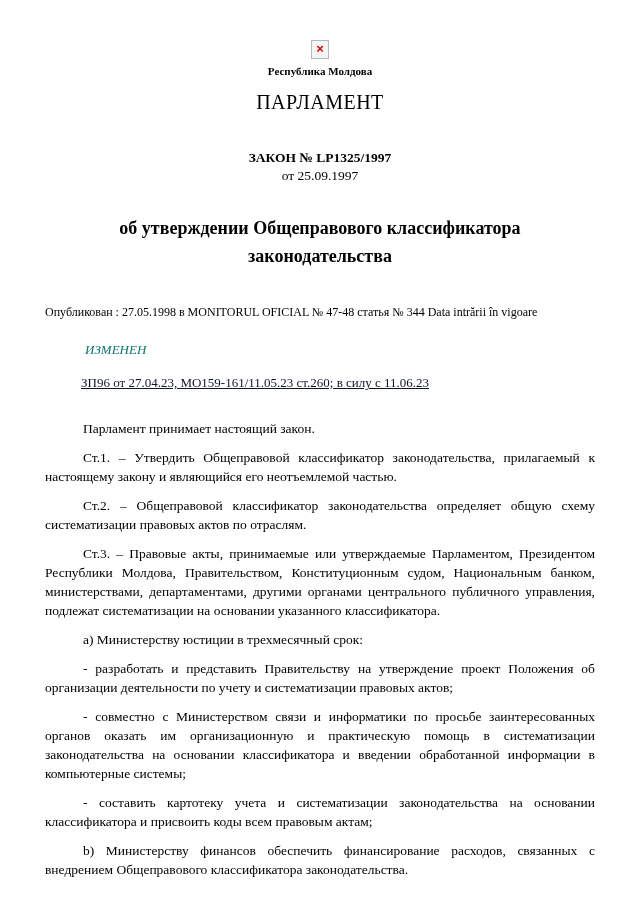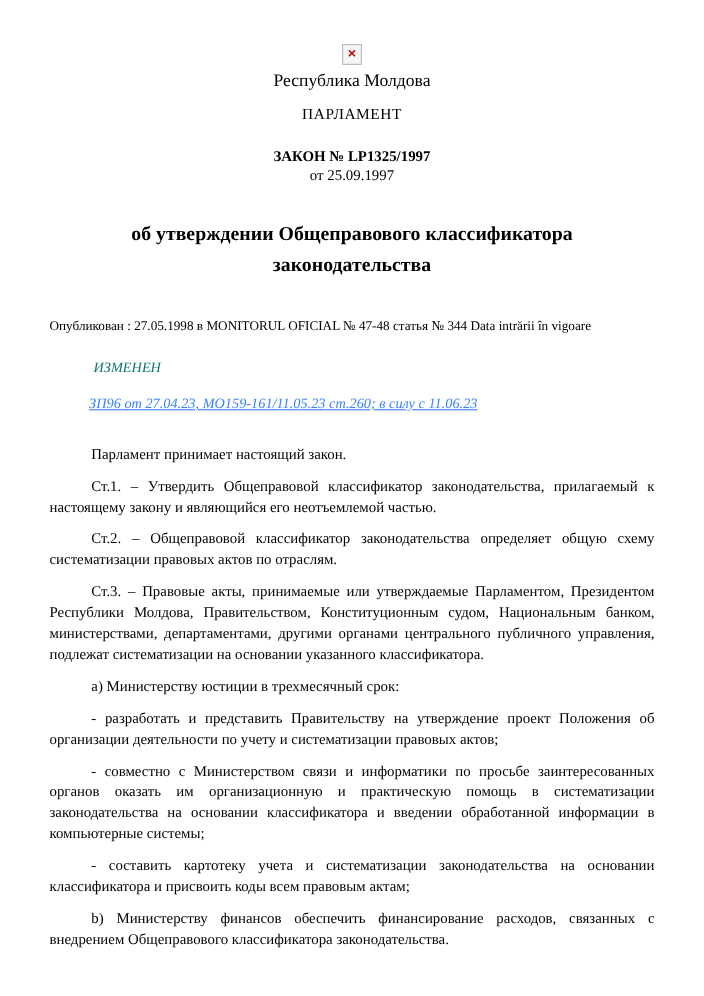--- a/index.html
+++ b/index.html
@@ -28,38 +28,37 @@
     line-height: 15px;
     text-align: center;
   }
   .broken-img .red-x {
     color: #cc0000;
     font-family: "Liberation Sans", sans-serif;
     font-size: 13px;
     font-weight: bold;
   }
 
-  .country { font-size: 16px; font-weight: normal; margin-bottom: 14px; text-align: center; }
-  .institution { font-size: 14px; letter-spacing: 0.5px; margin-bottom: 20px; }
+  .country { font-size: 11px; font-weight: bold; margin-bottom: 14px; text-align: center; }
+  .institution { font-size: 20px; letter-spacing: 0.5px; margin-bottom: 35px; }
   .law-line { font-weight: bold; line-height: 1.35; }
   .law-date { line-height: 1.35; text-align: center; }
   .doc-title { font-size: 18px; font-weight: bold; line-height: 1.55; margin-top: 30px; }
   .published { font-size: 12px; margin-top: 34px; text-align: left; }
 
   .amend-status {
     margin-top: 22px;
     margin-left: 40px;
     color: #0f766e;
     font-style: italic;
     font-size: 13px;
   }
   .amend-link-line { margin-top: 17px; margin-left: 36px; }
   .amend-link-line a {
-    color: #3b82f6;
-    font-style: italic;
+    color: #0f172a;
     text-decoration: underline;
     font-size: 13px;
     cursor: pointer;
   }
 
   .body-paragraphs { margin-top: 28px; }
   .para {
     margin: 0 0 10px 0;
     text-indent: 38px;
     text-align: justify;

